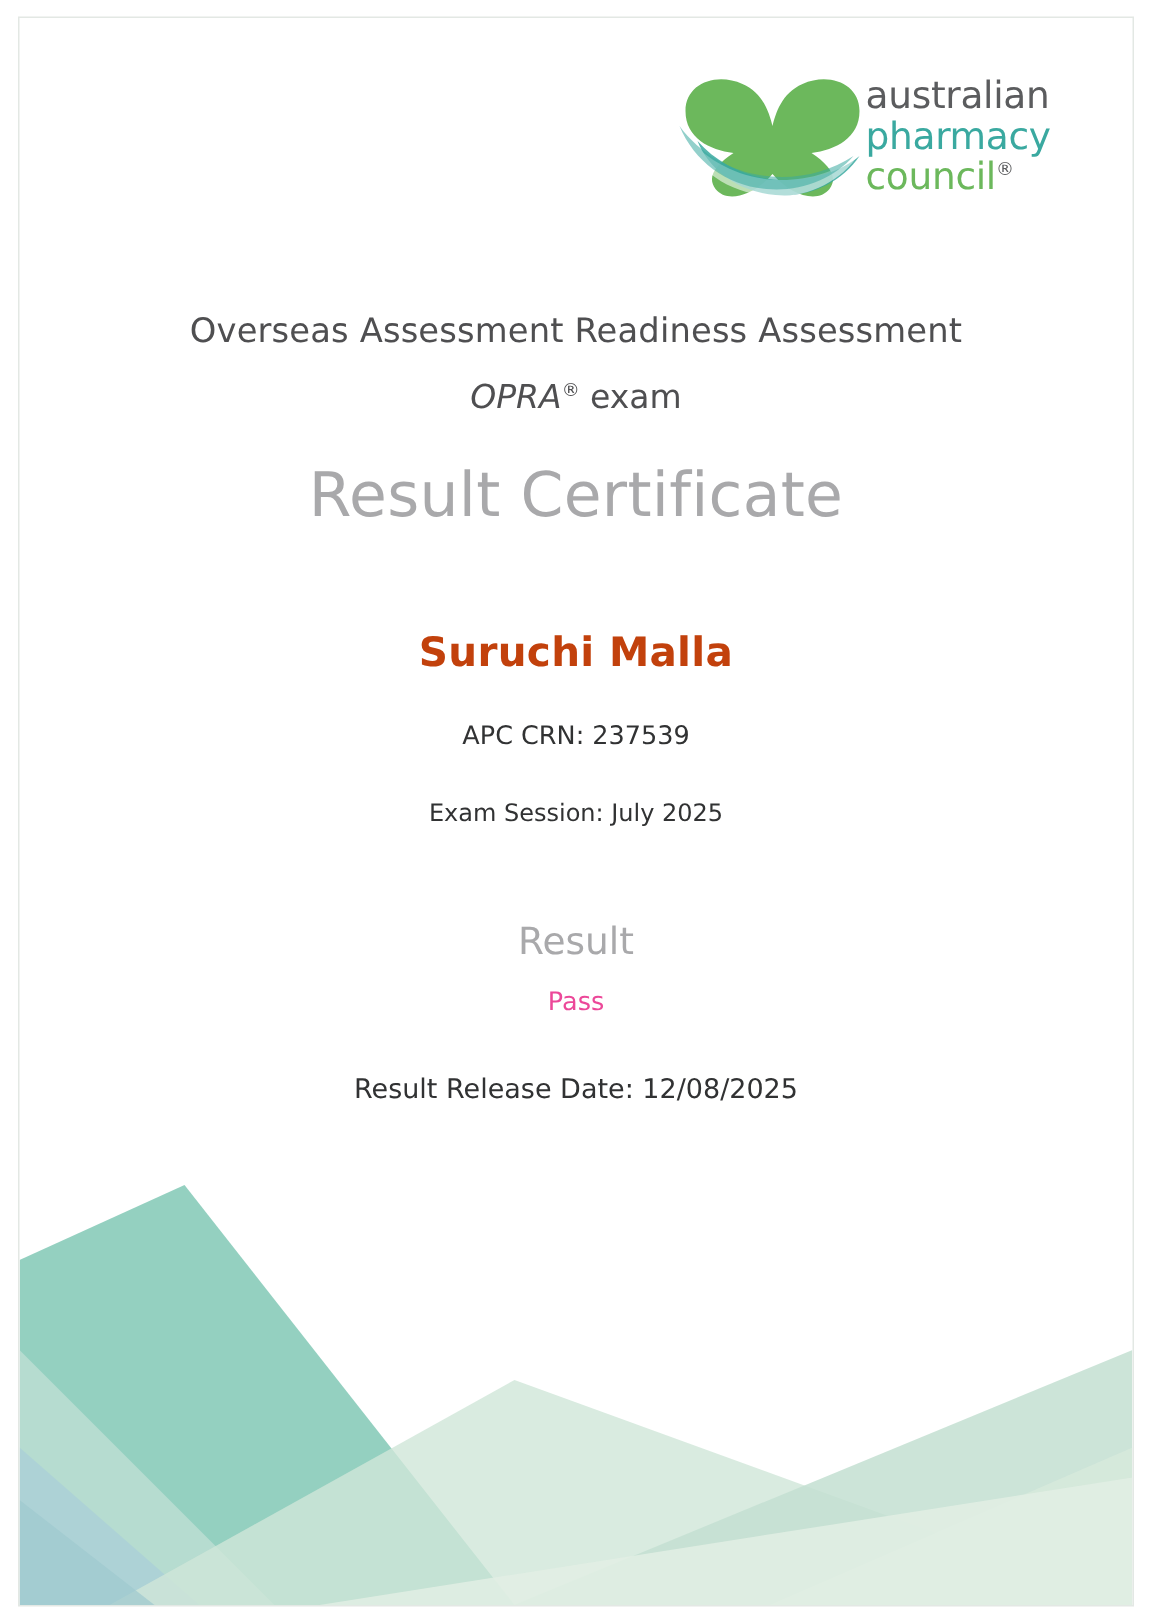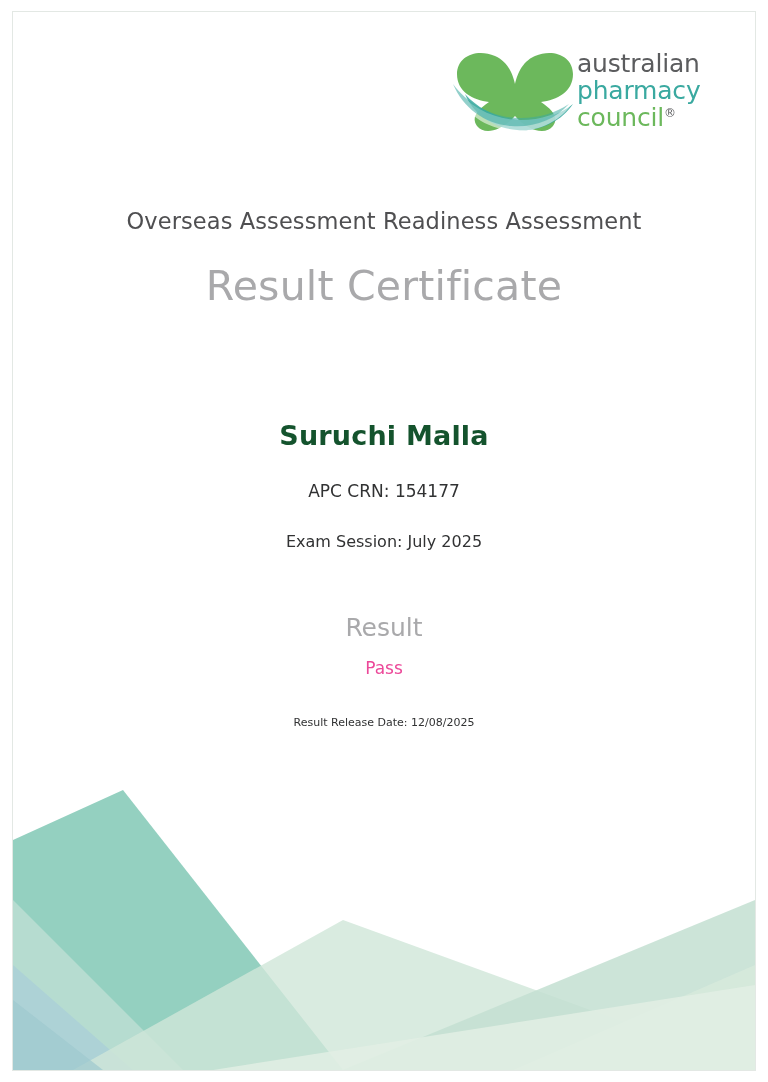--- a/index.html
+++ b/index.html
@@ -99,21 +99,21 @@
   .details {
     position: absolute;
     top: 408px;
     left: 0;
     width: 100%;
     text-align: center;
   }
   .candidate-name {
     font-size: 27px;
     font-weight: 700;
-    color: #14532d;
+    color: #c2410c;
     letter-spacing: 0.2px;
   }
   .crn {
     margin-top: 30px;
     font-size: 17px;
     color: #313233;
   }
   .session {
     margin-top: 31px;
     font-size: 16px;
@@ -125,21 +125,21 @@
     color: #a9a9ab;
     font-weight: 400;
   }
   .result-value {
     margin-top: 16px;
     font-size: 17px;
     color: #ec4899;
   }
   .release-date {
     margin-top: 38px;
-    font-size: 11px;
+    font-size: 18px;
     color: #313233;
   }
 
   
   .deco {
     position: absolute;
     left: 0;
     bottom: 0;
     width: 100%;
     height: 320px;
@@ -164,26 +164,29 @@
     </div>
     <div class="logo-text">
       <div class="l1"><span>australian</span></div>
       <div class="l2"><span class="teal">pharmacy</span></div>
       <div class="l3"><span class="green">council</span><sup>®</sup></div>
     </div>
   </div>
 
   <div class="titles">
     <div class="title-line1">Overseas Assessment Readiness Assessment</div>
+    <div class="title-line2">
+      <span class="opra">OPRA</span><sup>®</sup><span> exam</span>
+    </div>
     <div class="title-main">Result Certificate</div>
   </div>
 
   <div class="details">
     <div class="candidate-name">Suruchi Malla</div>
-    <div class="crn">APC CRN: 154177</div>
+    <div class="crn">APC CRN: 237539</div>
     <div class="session">Exam Session: July 2025</div>
     <div class="result-heading">Result</div>
     <div class="result-value">Pass</div>
     <div class="release-date">Result Release Date: 12/08/2025</div>
   </div>
 
   <div class="deco">
     <svg viewBox="0 0 742 320" width="742" height="320" preserveAspectRatio="none" xmlns="http://www.w3.org/2000/svg">
       <polygon points="0,90 110,40 330,320 0,320" fill="#8ecdbd" opacity="0.95"></polygon>
       <polygon points="0,150 170,320 0,320" fill="#b9ddd2" opacity="0.9"></polygon>

